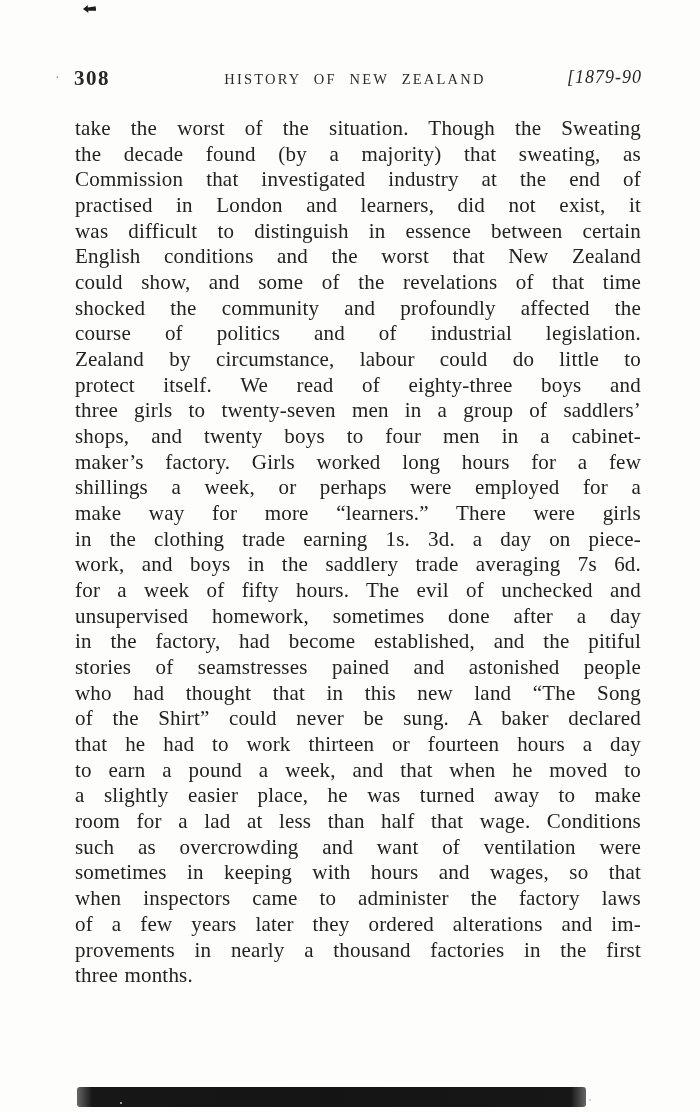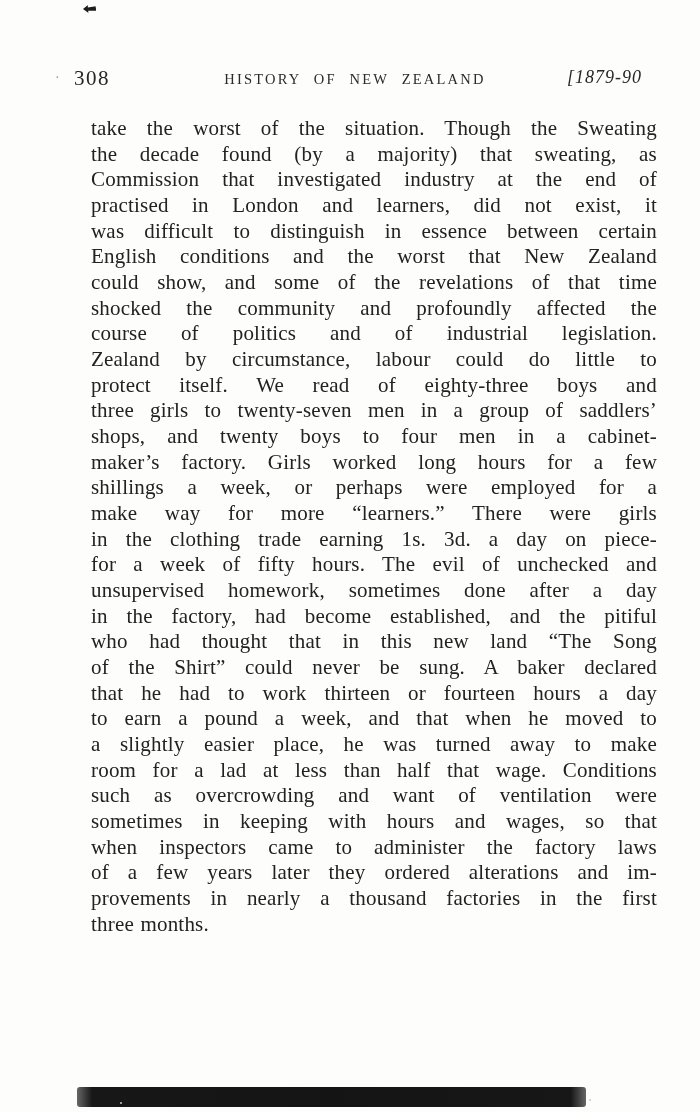--- a/index.html
+++ b/index.html
@@ -43,20 +43,21 @@
     font-size: 14px;
     color: #9a9a9a;
   }
   .page-number {
     position: absolute;
     left: 74px;
     top: 4px;
     font-size: 21px;
     letter-spacing: 1.5px;
     color: #262626;
+    font-weight: bold;
   }
   .running-title {
     position: absolute;
     left: 0;
     right: 0;
     top: 9px;
     text-align: center;
     padding-left: 10px;
     font-size: 14.5px;
     letter-spacing: 2.2px;
@@ -71,21 +72,20 @@
     font-size: 18px;
     font-style: italic;
     letter-spacing: 1px;
     color: #262626;
   }
   .body-block {
     position: absolute;
     left: 75px;
     top: 116px;
     width: 566px;
-    margin-left: 16px;
   }
   .text-line {
     height: 25.68px;
     line-height: 25.68px;
     font-size: 21px;
     letter-spacing: 0.2px;
     word-spacing: 1px;
     color: #222222;
     text-align: justify;
     text-align-last: justify;
@@ -143,23 +143,25 @@
       <div class="text-line">shocked the community and profoundly affected the</div>
       <div class="text-line">course of politics and of industrial legislation.</div>
       <div class="text-line">Zealand by circumstance, labour could do little to</div>
       <div class="text-line">protect itself. We read of eighty-three boys and</div>
       <div class="text-line">three girls to twenty-seven men in a group of saddlers’</div>
       <div class="text-line">shops, and twenty boys to four men in a cabinet-</div>
       <div class="text-line">maker’s factory. Girls worked long hours for a few</div>
       <div class="text-line">shillings a week, or perhaps were employed for a</div>
       <div class="text-line">make way for more “learners.” There were girls</div>
       <div class="text-line">in the clothing trade earning 1s. 3d. a day on piece-</div>
+      <div class="text-line">work, and boys in the saddlery trade averaging 7s 6d.</div>
       <div class="text-line">for a week of fifty hours. The evil of unchecked and</div>
       <div class="text-line">unsupervised homework, sometimes done after a day</div>
       <div class="text-line">in the factory, had become established, and the pitiful</div>
+      <div class="text-line">stories of seamstresses pained and astonished people</div>
       <div class="text-line">who had thought that in this new land “The Song</div>
       <div class="text-line">of the Shirt” could never be sung. A baker declared</div>
       <div class="text-line">that he had to work thirteen or fourteen hours a day</div>
       <div class="text-line">to earn a pound a week, and that when he moved to</div>
       <div class="text-line">a slightly easier place, he was turned away to make</div>
       <div class="text-line">room for a lad at less than half that wage. Conditions</div>
       <div class="text-line">such as overcrowding and want of ventilation were</div>
       <div class="text-line">sometimes in keeping with hours and wages, so that</div>
       <div class="text-line">when inspectors came to administer the factory laws</div>
       <div class="text-line">of a few years later they ordered alterations and im-</div>

